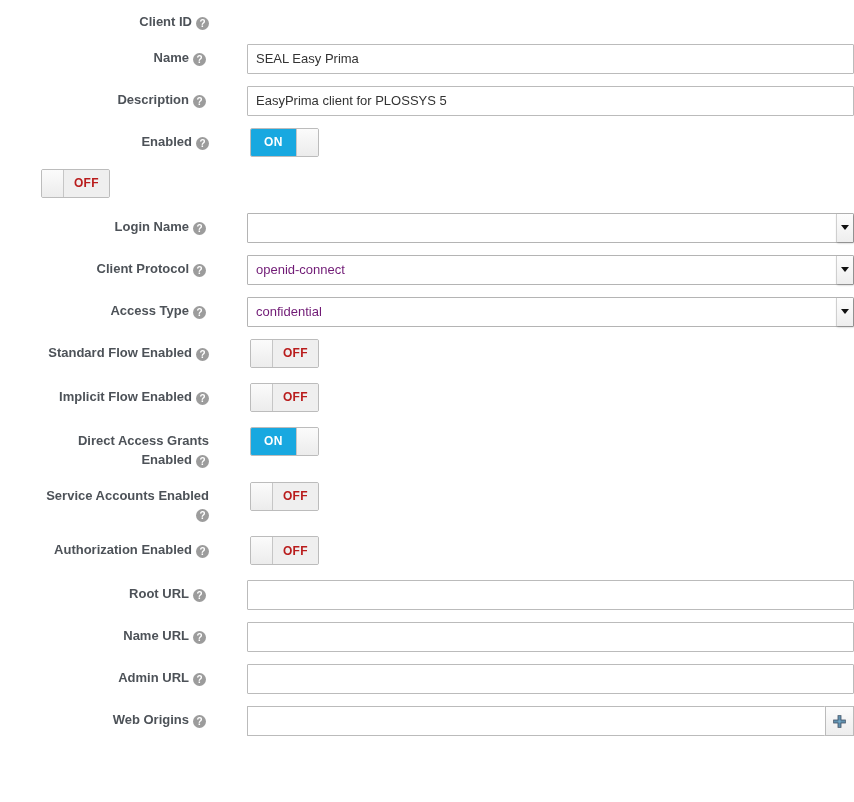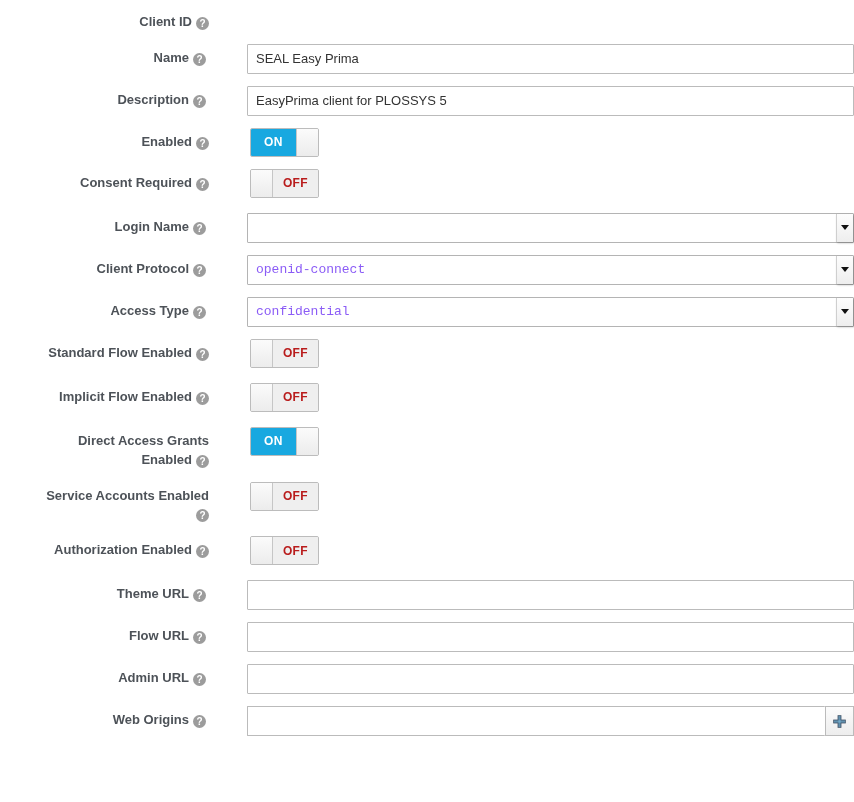--- a/index.html
+++ b/index.html
@@ -81,26 +81,26 @@
     height: 30px;
   }
   select.sel {
     -webkit-appearance: none;
     -moz-appearance: none;
     appearance: none;
     width: 607px;
     height: 30px;
     padding: 4px 30px 4px 8px;
     font-size: 13px;
-    color: #8b5cf6;
+    color: #701a75;
     background: #ffffff;
     border: 1px solid #b4b4b4;
     border-radius: 1px;
     outline: none;
-    font-family: Liberation Mono, monospace;
+    font-family: Liberation Sans, sans-serif;
   }
   .sel-arrow {
     position: absolute;
     top: 1px;
     right: 1px;
     width: 17px;
     height: 28px;
     background: linear-gradient(#fdfdfd, #eeeeee);
     border-left: 1px solid #cfcfcf;
     box-shadow: 1px 1px 2px rgba(0,0,0,0.28);
@@ -200,21 +200,20 @@
       </div>
     </div>
     <div class="row">
       <div class="label-col"><span>Enabled</span><span class="help-icon">?</span></div>
       <div class="field-col"><div class="switch on">
           <span class="seg seg-label">ON</span>
           <span class="seg seg-knob"></span>
         </div></div>
     </div>
     <div class="row">
-      <div class="label-col"><span>Consent Required</span><span class="help-icon">?</span></div>
       <div class="field-col"><div class="switch off">
           <span class="seg seg-knob"></span>
           <span class="seg seg-label">OFF</span>
         </div></div>
     </div>
     <div class="row">
       <div class="label-col"><span>Login Name</span><span class="help-icon">?</span></div>
       <div class="field-col">
         <div class="select-wrap"><select class="sel"><option></option></select><span class="sel-arrow"></span></div>
       </div>
@@ -260,27 +259,27 @@
         </div></div>
     </div>
     <div class="row">
       <div class="label-col"><span>Authorization Enabled</span><span class="help-icon">?</span></div>
       <div class="field-col"><div class="switch off">
           <span class="seg seg-knob"></span>
           <span class="seg seg-label">OFF</span>
         </div></div>
     </div>
     <div class="row">
-      <div class="label-col"><span>Theme URL</span><span class="help-icon">?</span></div>
+      <div class="label-col"><span>Root URL</span><span class="help-icon">?</span></div>
       <div class="field-col">
         <input type="text" class="text-input" value="" style="">
       </div>
     </div>
     <div class="row">
-      <div class="label-col"><span>Flow URL</span><span class="help-icon">?</span></div>
+      <div class="label-col"><span>Name URL</span><span class="help-icon">?</span></div>
       <div class="field-col">
         <input type="text" class="text-input" value="" style="">
       </div>
     </div>
     <div class="row">
       <div class="label-col"><span>Admin URL</span><span class="help-icon">?</span></div>
       <div class="field-col">
         <input type="text" class="text-input" value="" style="">
       </div>
     </div>

